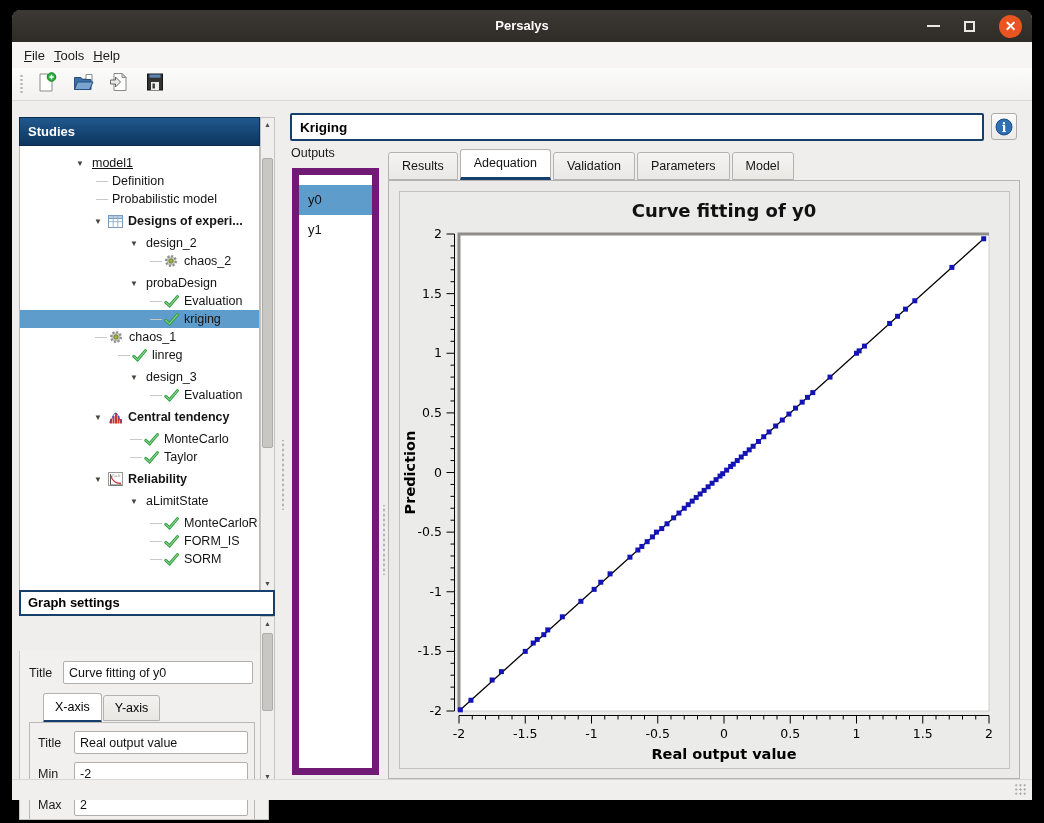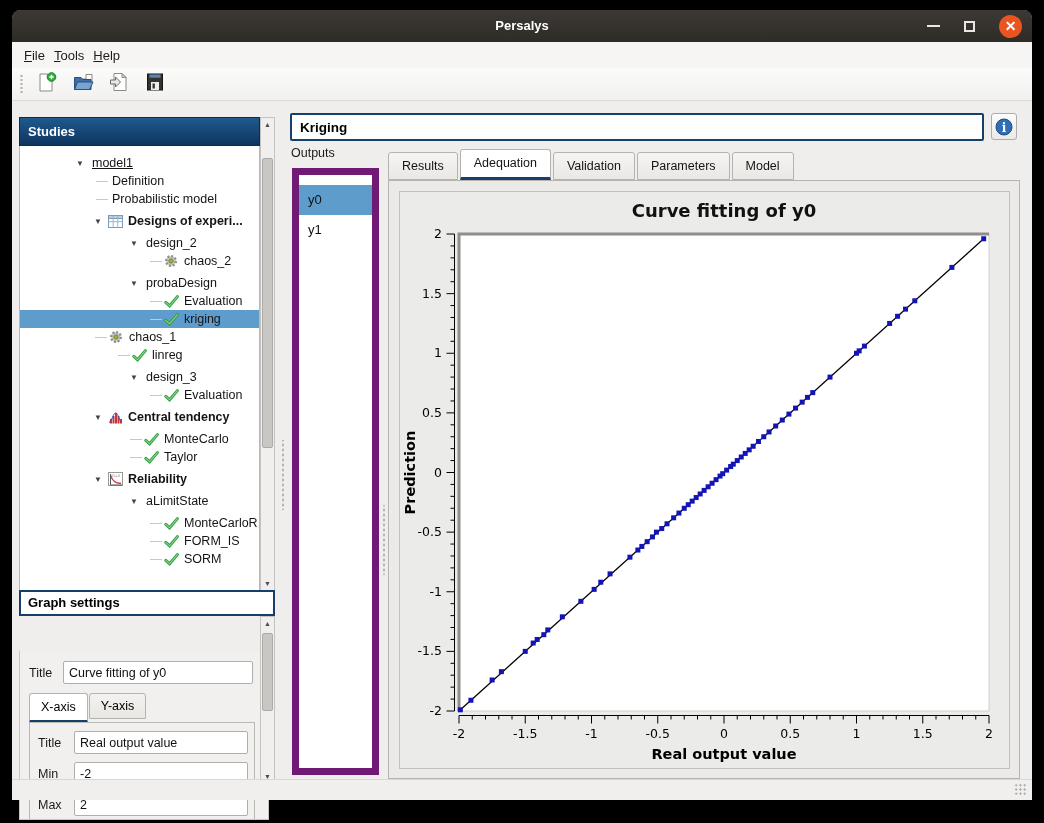--- a/index.html
+++ b/index.html
@@ -41,21 +41,21 @@
   
   .vscroll { background:#f0efed; border:1px solid #c4c3c0; }
   .sb-arrow { position:absolute; left:0; width:100%; height:14px; text-align:center; font-size:7px; color:#4c4c48; line-height:14px; }
   .sb-thumb { position:absolute; left:1px; width:11px; background:#c8c7c4; border:1px solid #acaba8; border-radius:2px; }
 
   
   .gs-header { left:7px; top:580px; width:256px; height:26px; background:#fff; border:2px solid #16406b; color:#000; font-weight:bold; font-size:13px; line-height:22px; padding-left:7px; }
   .gs-content { left:7px; top:606px; width:250px; height:169px; background:#f1f0ee; border:1px solid #c6c5c2; border-top:none; overflow:hidden;margin-top:35px; }
   .gs-row { position:absolute; display:flex; align-items:center; font-size:12.5px; color:#1a1a1a; }
   .gs-row .lbl { flex:none; }
-  .gtabs { position:absolute; left:9px; top:42px; display:flex; align-items:flex-start; height:30px; }
+  .gtabs { position:absolute; left:23px; top:42px; display:flex; align-items:center; height:30px; }
   .gtab { height:26px; line-height:24px; padding:0 11px; background:linear-gradient(#f3f2f0,#e8e7e4); border:1px solid #b4b3b0; border-radius:3px 3px 0 0; margin-right:1px; font-size:12.5px; }
   .gtab.sel { height:30px; background:#fff; line-height:26px; border-bottom:3px solid #16406b; }
   .gs-subpanel { position:absolute; left:9px; top:71px; width:226px; height:110px; border:1px solid #b9b8b5; background:#f1f0ee; }
 
   
   .outputs-label { left:279px; top:136px; font-size:12.5px; color:#1a1a1a; }
   .outputs-box { left:280px; top:158px; width:87px; height:607px; background:#fff; border:7px solid #701a75; padding-top:10px; }
   .orow { height:30px; line-height:30px; padding-left:9px; font-size:13px; color:#101010; }
   .orow.sel { background:#5e9ccb; }
 

